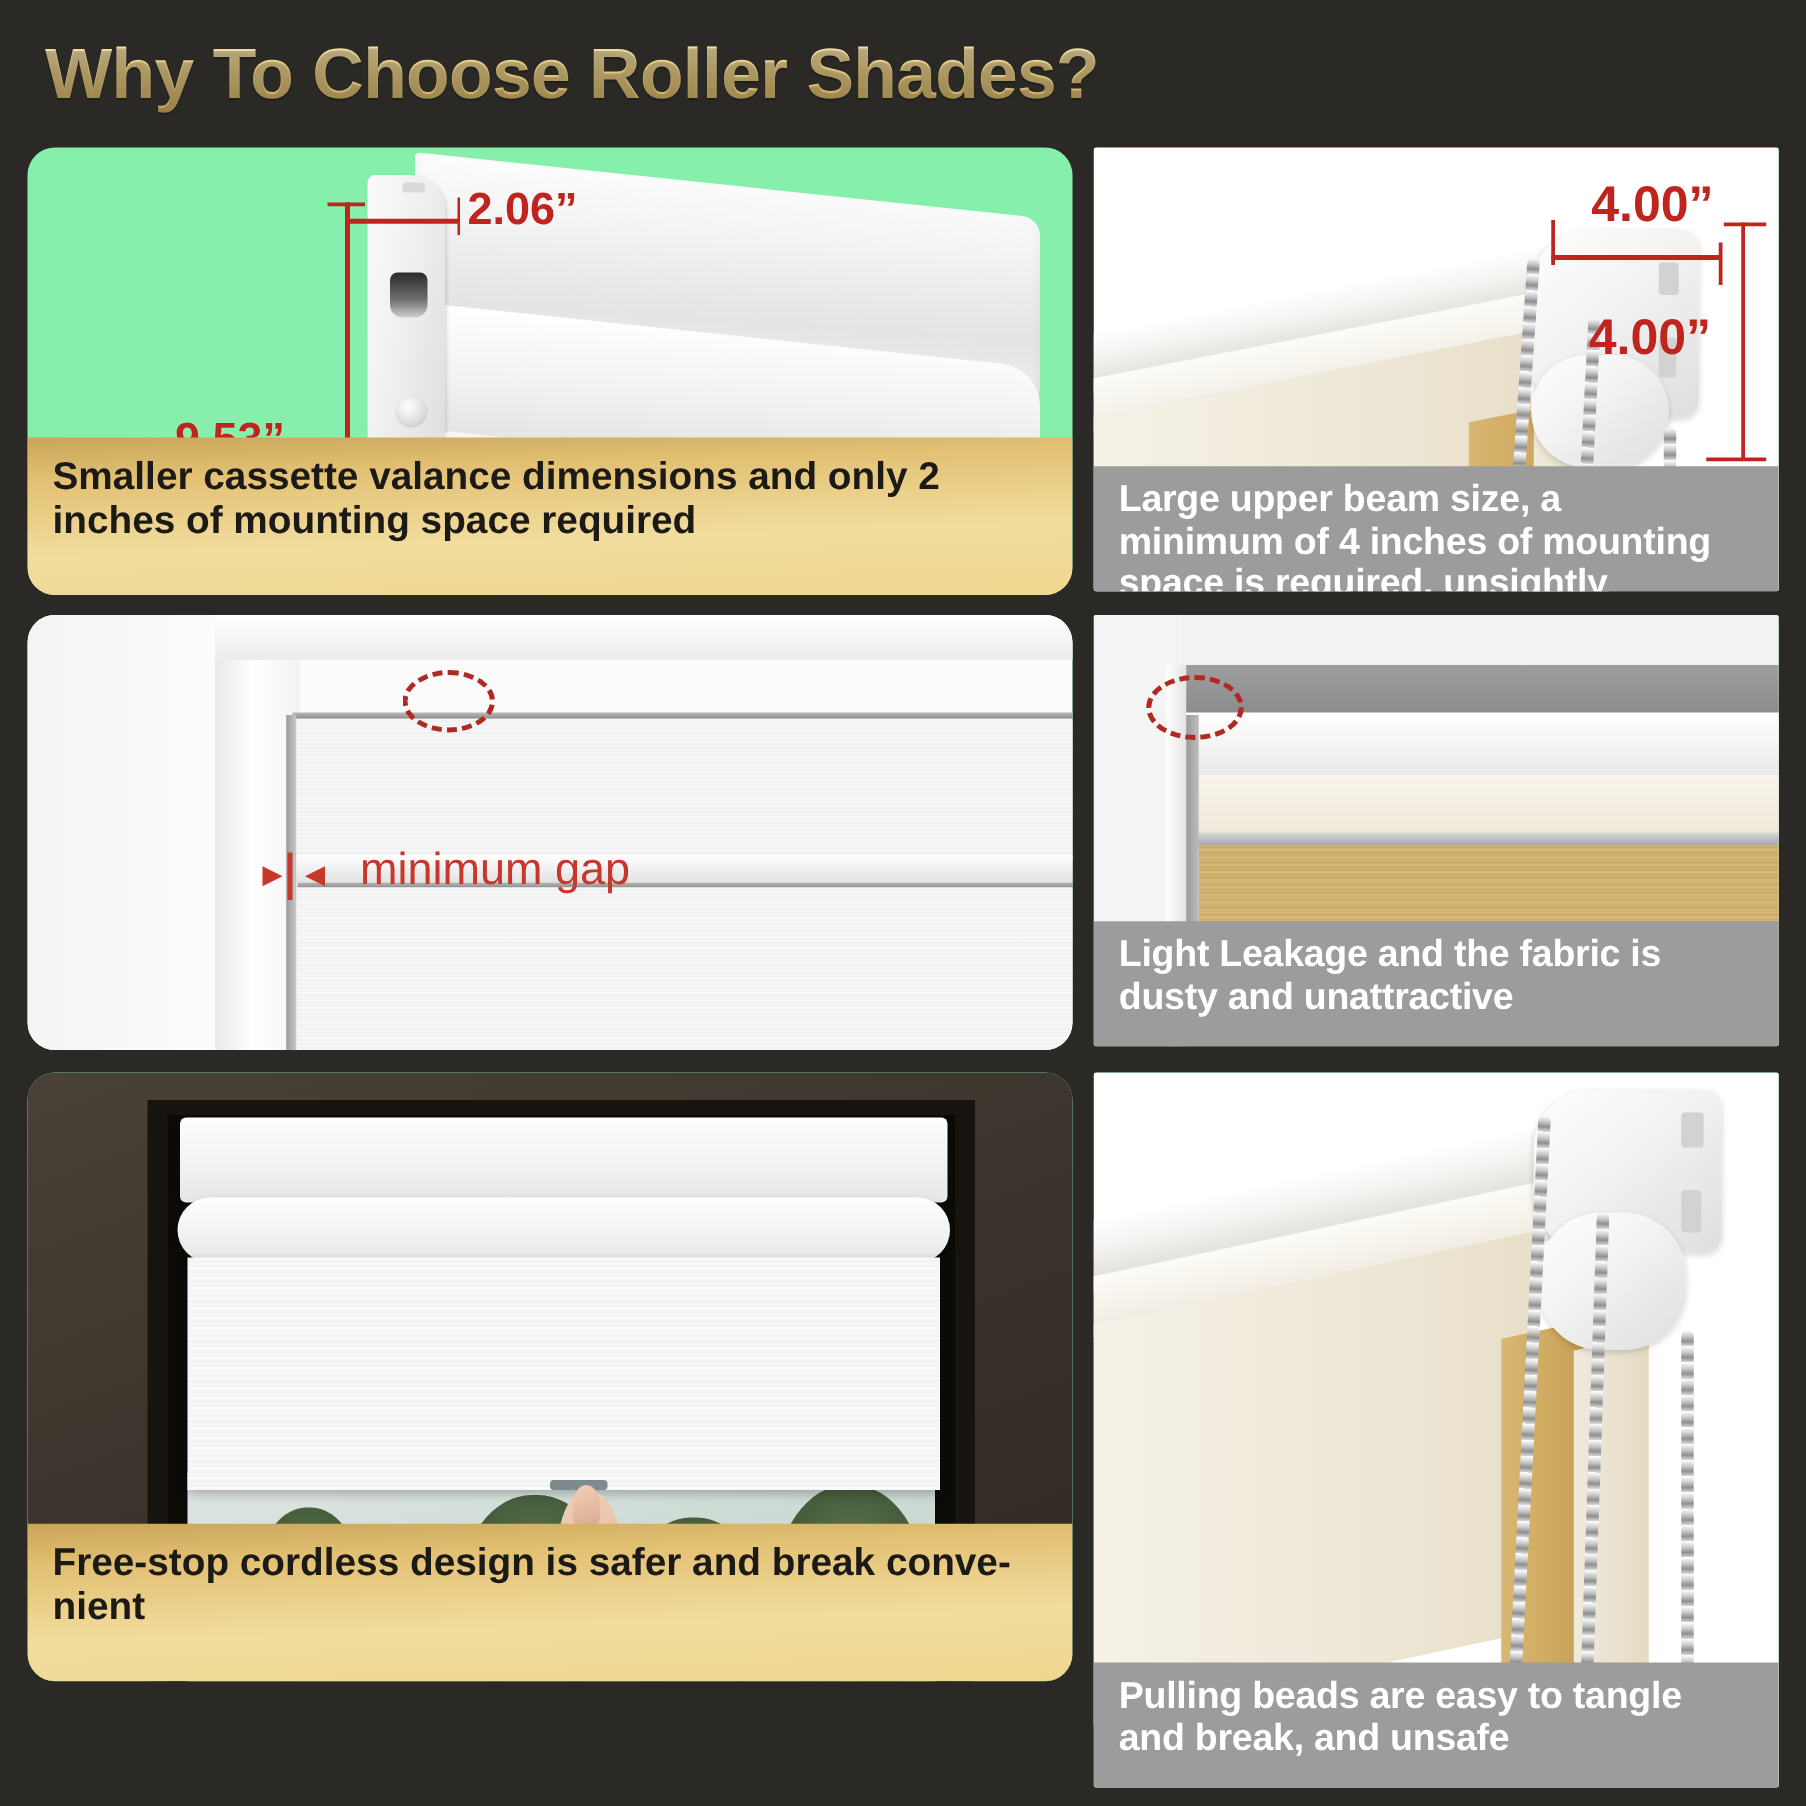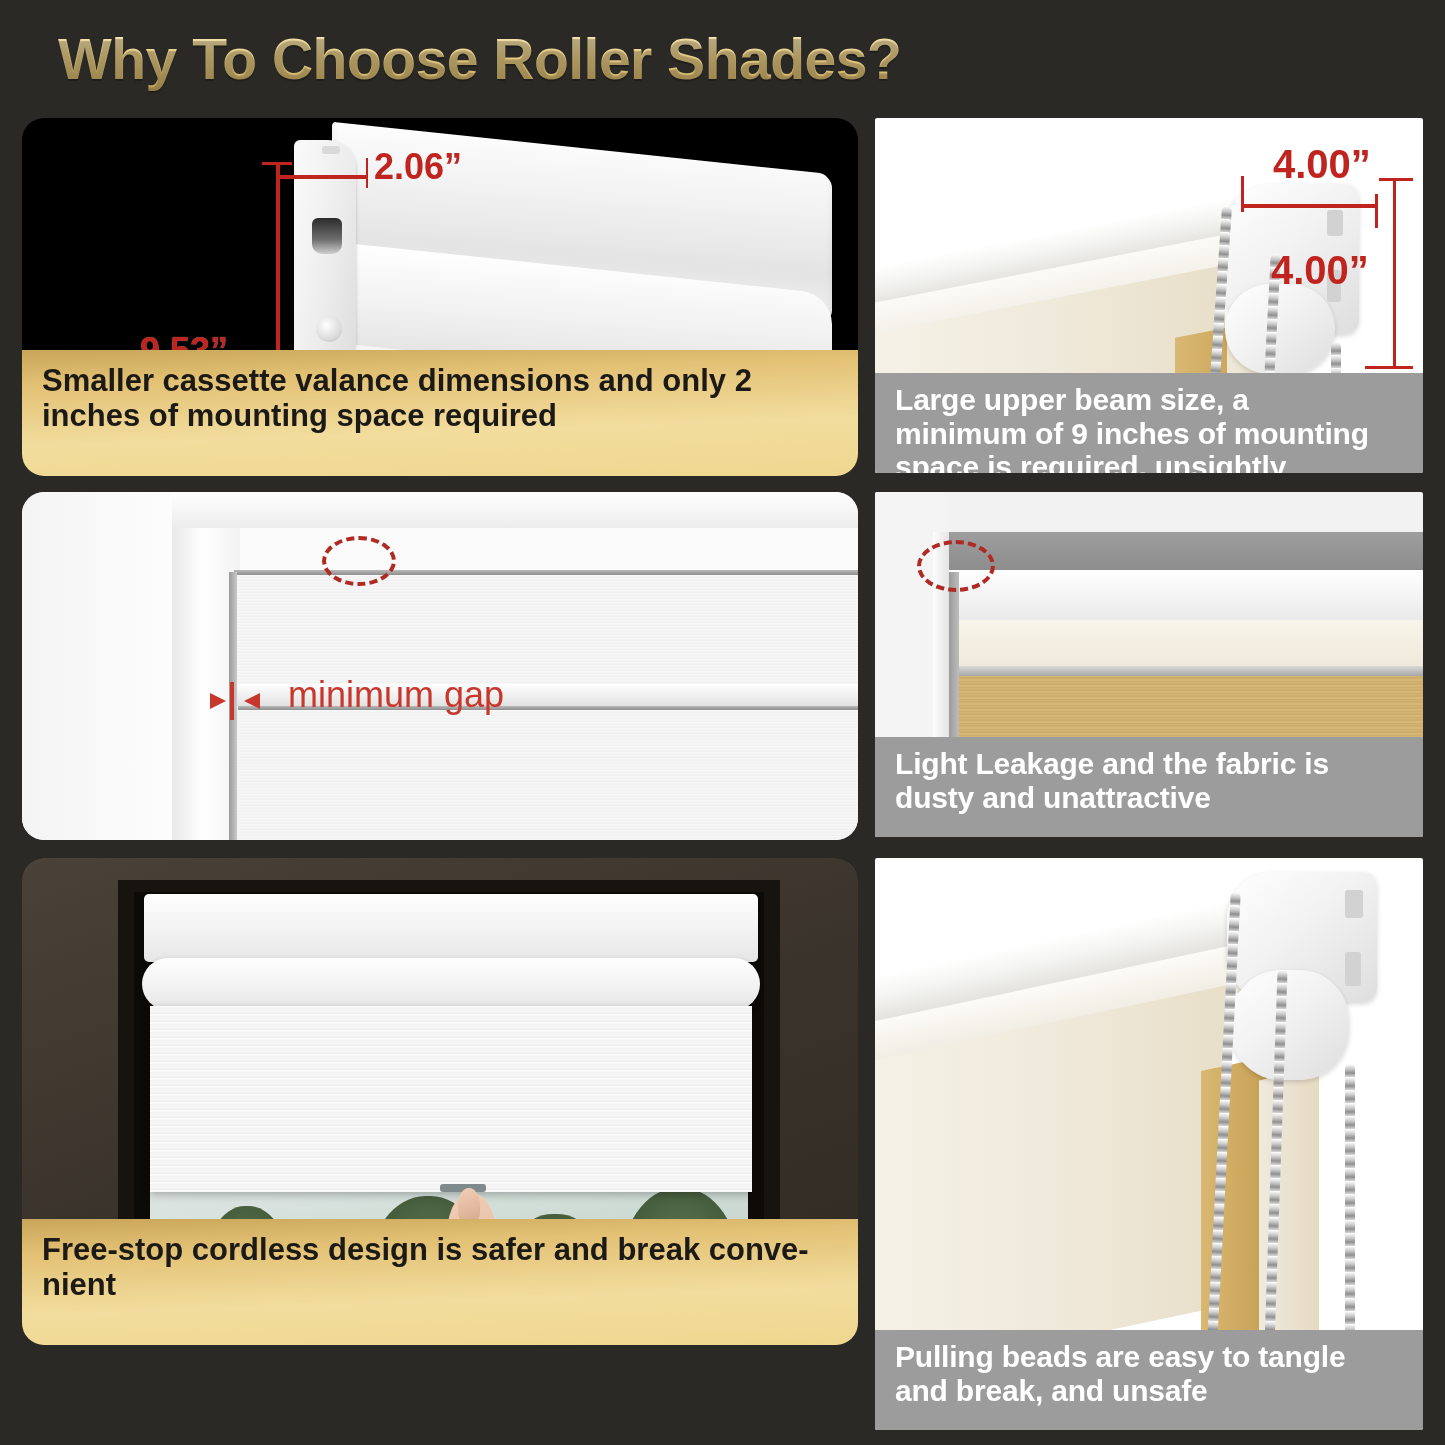--- a/index.html
+++ b/index.html
@@ -22,25 +22,24 @@
     font-size: 57px;
     font-weight: bold;
     letter-spacing: -0.5px;
     color: #e9d08a;
     background: linear-gradient(180deg, #fdf0c2 0%, #e8cd86 45%, #c8a95c 100%);
     -webkit-background-clip: text;
     background-clip: text;
     -webkit-text-fill-color: transparent;
     text-shadow: 0 2px 1px rgba(0,0,0,0.25);
     white-space: nowrap;
-    margin-left: 22px;
-  }
-
-  
-  .panel { position: absolute; overflow: hidden; background: #000000; }
+  }
+
+  
+  .panel { position: absolute; overflow: hidden; background: #86efac; }
   .panel.left  { left: 22px;  width: 836px; border-radius: 22px; }
   .panel.right { left: 875px; width: 548px; border-radius: 2px; }
 
   .row1 { top: 118px; height: 358px; }
   .row2 { top: 492px; height: 348px; }
   .row3 { top: 858px; height: 487px; }
 
   .panel.right.row1 { top: 118px; height: 355px; }
   .panel.right.row2 { top: 492px; height: 345px; }
   .panel.right.row3 { top: 858px; height: 572px; }
@@ -276,21 +275,21 @@
       <div class="dimline" style="left:500px; top:76px; width:3px; height:34px;"></div>
       <div class="dimline" style="left:366px; top:86px; width:136px; height:4px;"></div>
       <div class="dimtext" style="left:398px; top:24px; font-size:40px;">4.00”</div>
 
       <div class="dimline" style="left:518px; top:60px; width:3px; height:190px;"></div>
       <div class="dimline" style="left:504px; top:60px; width:34px; height:3px;"></div>
       <div class="dimline" style="left:490px; top:248px; width:48px; height:3px;"></div>
       <div class="dimtext" style="left:396px; top:130px; font-size:40px;">4.00”</div>
     </div>
     <div class="cap gray">Large upper beam size, a
-minimum of 9 inches of mounting
+minimum of 4 inches of mounting
 space is required, unsightly</div>
   </div>
 
   <div class="panel left row2">
     <div class="media">
       <div class="frame-scene">
         <div class="wall" style="left:0; top:0; width:160px; height:348px;"></div>
         <div class="molding" style="left:150px; top:0; width:68px; height:348px; background:linear-gradient(90deg,#e9e9e9,#ffffff 45%,#f2f2f2);"></div>
         <div class="molding" style="left:150px; top:0; width:700px; height:36px; background:linear-gradient(180deg,#ffffff,#ececec);"></div>
         <div class="bar-gray" style="left:212px; top:78px; width:630px; height:5px;"></div>

